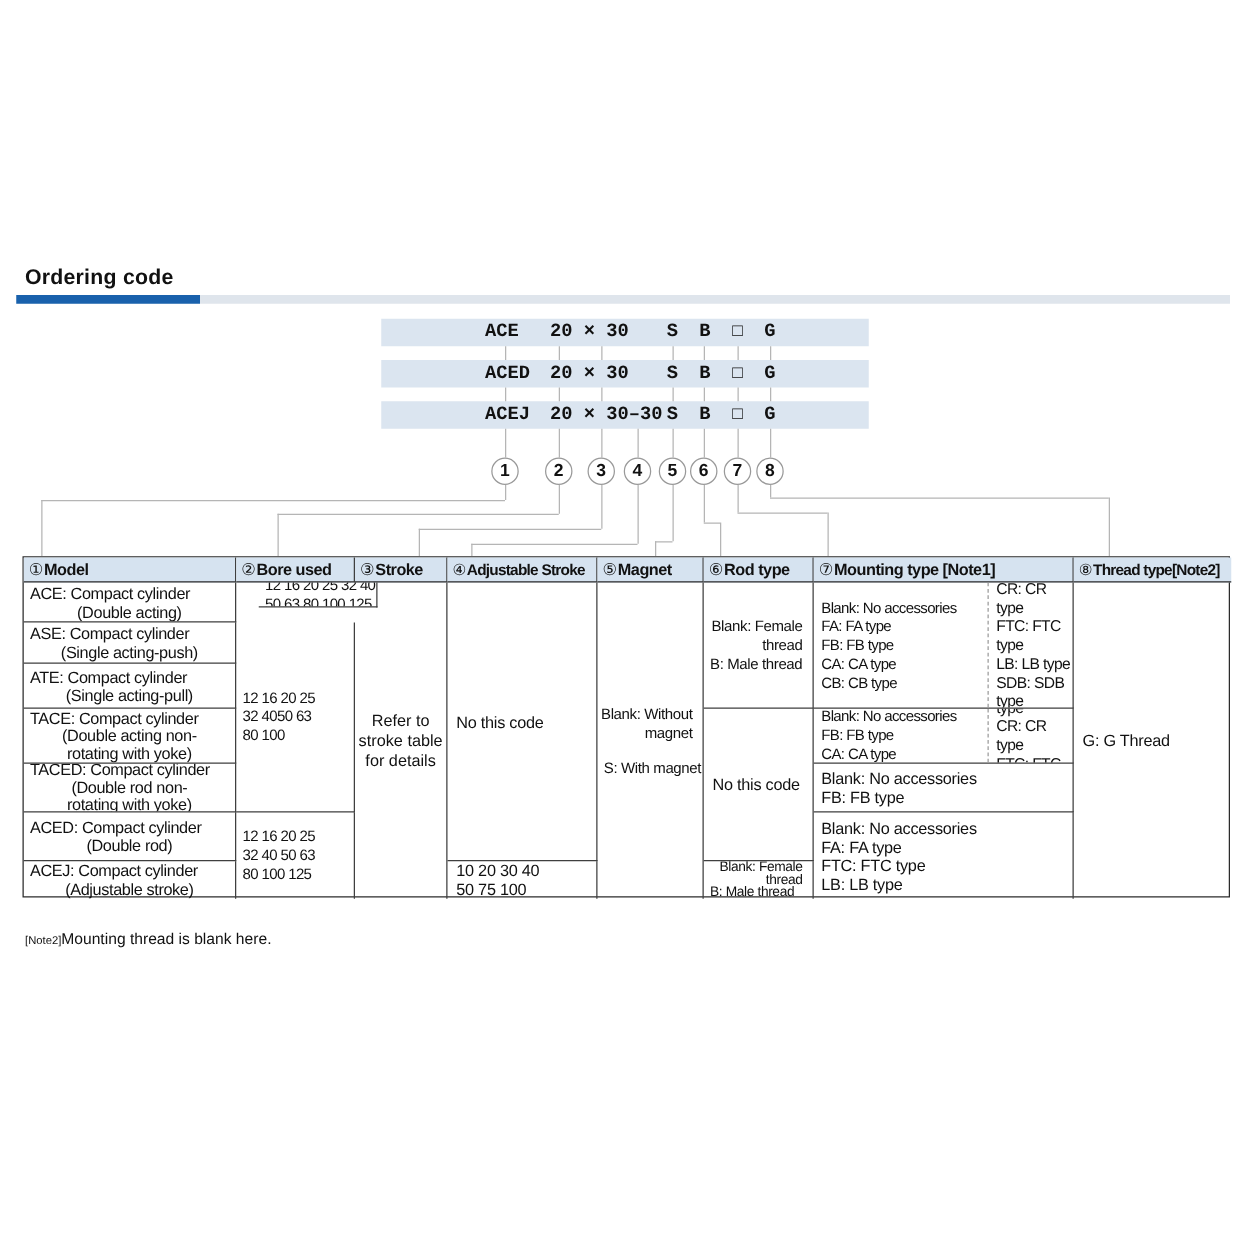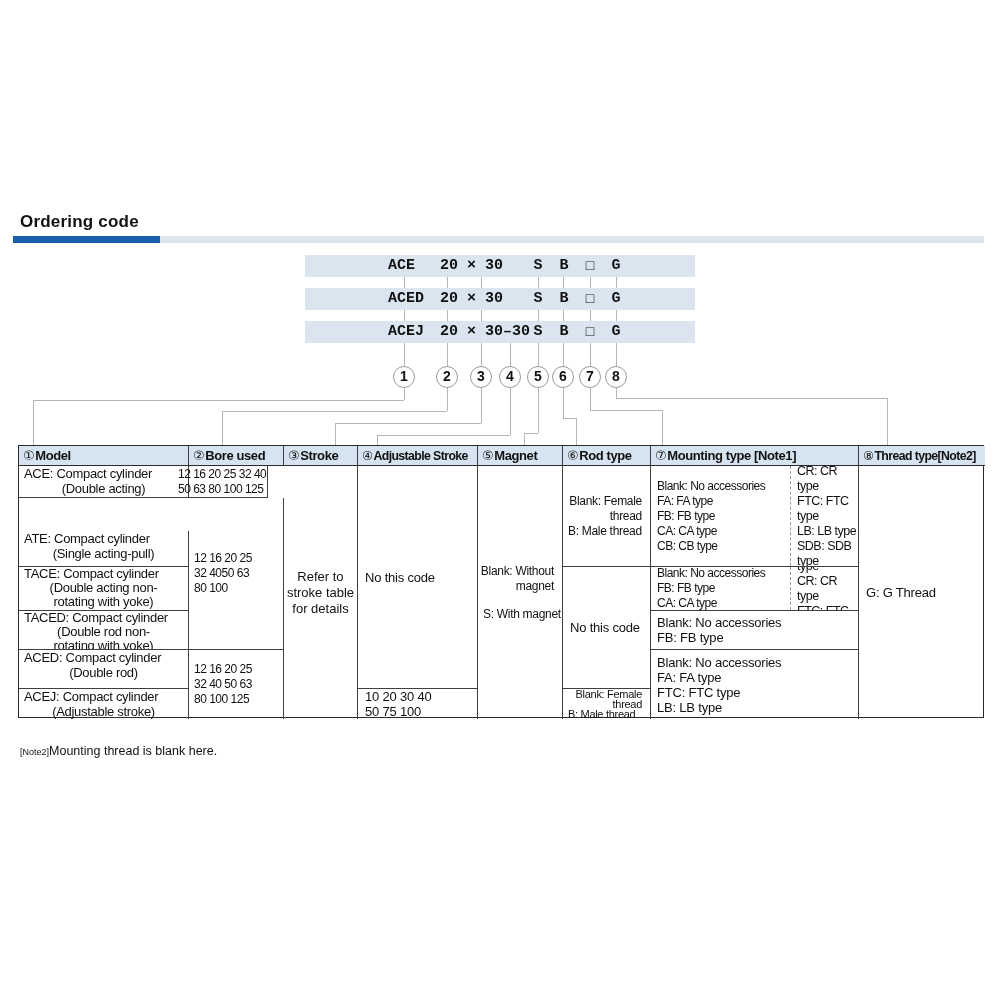--- a/index.html
+++ b/index.html
@@ -23,21 +23,21 @@
   
   #otable{position:absolute;left:18px;top:445px;width:966px;height:273px;border:1.5px solid #2b2b2b;box-sizing:border-box;background:#fff;}
   .cell{position:absolute;box-sizing:border-box;border-right:1px solid #3f3f3f;border-bottom:1px solid #3f3f3f;overflow:hidden;}
   .no-r{border-right:none;}
   .no-b{border-bottom:none;}
   .hdr{background:#d6e3f0;font-weight:bold;font-size:13px;letter-spacing:-0.4px;display:flex;align-items:center;
        padding-left:4px;border-bottom-width:1.5px;border-bottom-color:#2b2b2b;white-space:nowrap;}
   .hdr .cnum{font-weight:normal;margin-right:1px;}
   .tight{font-size:12.3px;letter-spacing:-0.6px;}
   .pre{white-space:pre-line;}
-  .model-cell{display:flex;flex-direction:column;font-size:13px;line-height:15px;letter-spacing:-0.3px;}
+  .model-cell{display:flex;flex-direction:column;justify-content:center;font-size:13px;line-height:15px;letter-spacing:-0.3px;}
   .model-cell.lh14{line-height:14px;}
   .model-code{text-align:left;padding-left:5px;white-space:nowrap;}
   .model-desc{text-align:center;white-space:pre-line;}
   .bore-cell{display:flex;align-items:center;font-size:12px;line-height:15px;letter-spacing:-0.5px;padding-left:5px;}
   .stroke-cell{display:flex;align-items:center;justify-content:center;text-align:center;font-size:13px;line-height:16px;}
   .left-v{display:flex;align-items:center;font-size:13px;padding-left:7px;letter-spacing:-0.2px;}
   .duo{display:flex;flex-direction:column;justify-content:center;font-size:12px;line-height:15px;letter-spacing:-0.3px;}
   .duo .r{text-align:right;padding-right:8px;white-space:pre-line;}
   .duo .l{text-align:left;padding-left:5px;white-space:nowrap;}
   .gap13{margin-top:13px;}
@@ -182,20 +182,24 @@
     </div>
     <div class="cell hdr tight no-r" style="left:840px;top:0;width:126px;height:20px">
       <span class="cnum">⑧</span>
         <span>Thread type[Note2]</span>
     </div>
 
     <div class="cell model-cell" style="left:0;top:20px;width:170px;height:32px">
       <div class="model-code">ACE: Compact cylinder</div>
       <div class="model-desc">(Double acting)</div>
     </div>
+    <div class="cell model-cell" style="left:0;top:52px;width:170px;height:33px">
+      <div class="model-code">ASE: Compact cylinder</div>
+      <div class="model-desc">(Single acting-push)</div>
+    </div>
     <div class="cell model-cell" style="left:0;top:85px;width:170px;height:36px">
       <div class="model-code">ATE: Compact cylinder</div>
       <div class="model-desc">(Single acting-pull)</div>
     </div>
     <div class="cell model-cell lh14" style="left:0;top:121px;width:170px;height:44px">
       <div class="model-code">TACE: Compact cylinder</div>
       <div class="model-desc">(Double acting non-
 rotating with yoke)</div>
     </div>
     <div class="cell model-cell lh14" style="left:0;top:165px;width:170px;height:39px">
@@ -205,21 +209,21 @@
     </div>
     <div class="cell model-cell" style="left:0;top:204px;width:170px;height:39px">
       <div class="model-code">ACED: Compact cylinder</div>
       <div class="model-desc">(Double rod)</div>
     </div>
     <div class="cell model-cell no-b" style="left:0;top:243px;width:170px;height:30px">
       <div class="model-code">ACEJ: Compact cylinder</div>
       <div class="model-desc">(Adjustable stroke)</div>
     </div>
 
-    <div class="cell bore-cell pre" style="left:154px;top:20px;width:95px;height:32px">12 16 20 25 32 40
+    <div class="cell bore-cell pre" style="left:188px;top:20px;width:95px;height:20px">12 16 20 25 32 40
 50 63 80 100 125</div>
     <div class="cell bore-cell pre" style="left:170px;top:52px;width:95px;height:152px">12 16 20 25
 32 4050 63
 80 100</div>
     <div class="cell bore-cell pre no-b" style="left:170px;top:204px;width:95px;height:69px">12 16 20 25
 32 40 50 63
 80 100 125</div>
 
     <div class="cell stroke-cell pre no-b" style="left:265px;top:20px;width:74px;height:253px">Refer to
 stroke table

